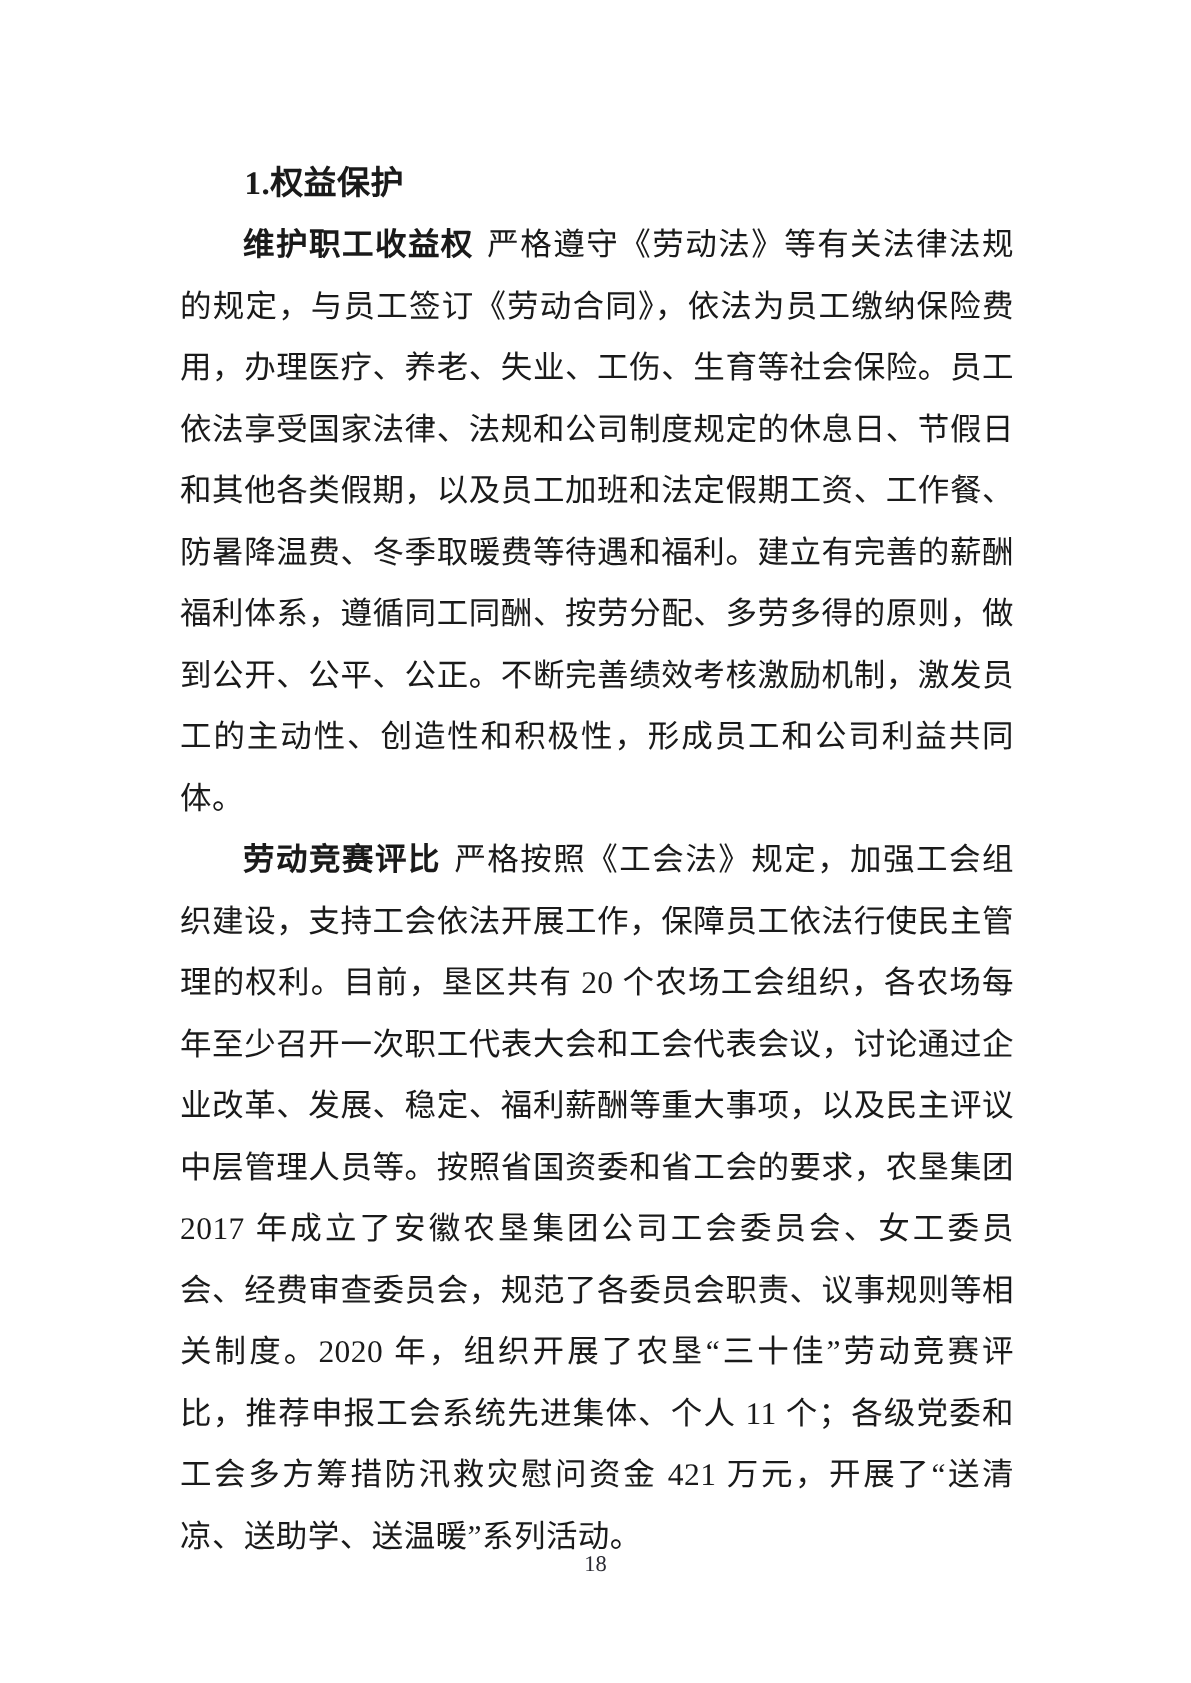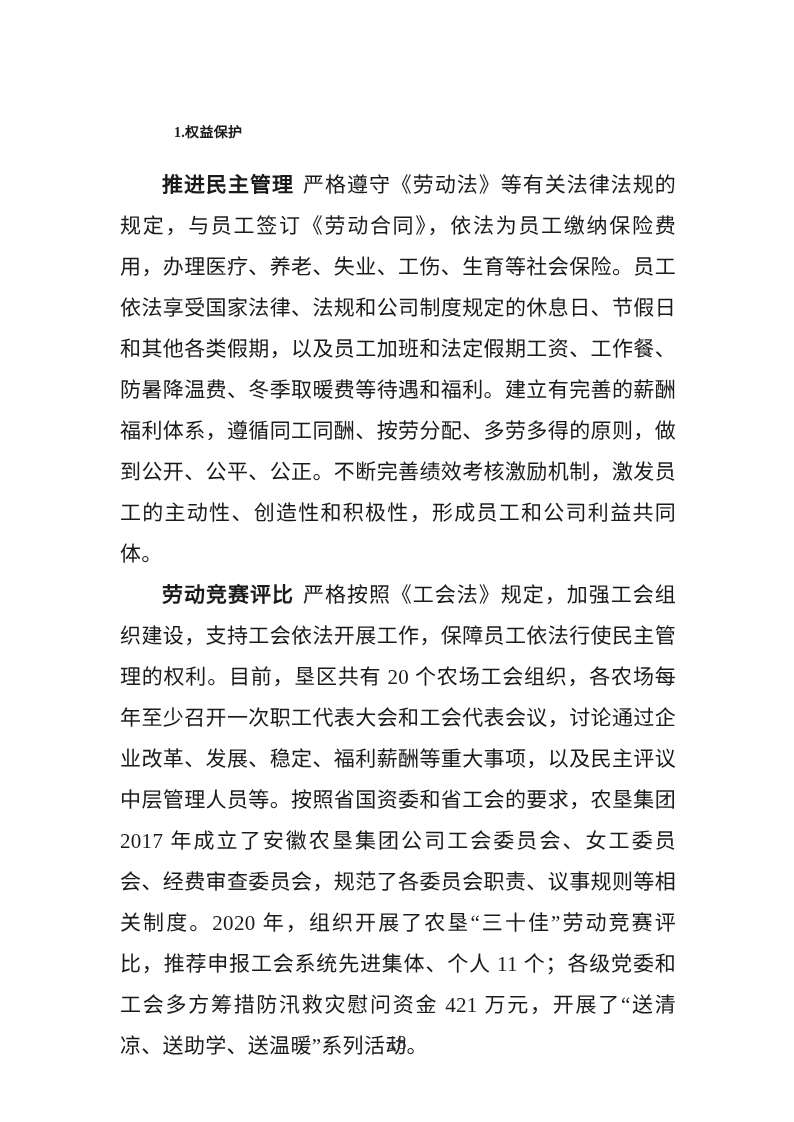--- a/index.html
+++ b/index.html
@@ -20,57 +20,57 @@
     position: absolute;
     left: 120px;
     top: 100px;
     width: 556px;
     font-size: 21px;
     line-height: 41px;
     letter-spacing: 0.3px;
     text-align: justify;
   }
   .heading {
-    margin: 12px;
+    margin: 1px;
     padding-left: 42px;
-    font-size: 14px;
+    font-size: 22px;
     font-weight: 700;
     line-height: 41px;
     text-align: left;
   }
   .para {
     margin: 0;
     text-indent: 42px;
   }
   .para .lead {
     font-weight: 700;
     margin-right: 9px;
   }
   .footer {
     position: absolute;
     top: 1034px;
     left: 0;
     width: 794px;
     text-align: center;
-    font-size: 19px;
+    font-size: 15px;
     line-height: 18px;
     color: #2b2b33;
     font-family: "Liberation Serif", serif;
   }
 </style>
 </head>
 <body>
 
 <div class="page">
 
   <div class="content">
 
     <h3 class="heading">1.权益保护</h3>
 
-    <p class="para"><span class="lead">推进民主管理</span><span>严格遵守《劳动法》等有关法律法规的规定，与员工签订《劳动合同》，依法为员工缴纳保险费用，办理医疗、养老、失业、工伤、生育等社会保险。员工依法享受国家法律、法规和公司制度规定的休息日、节假日和其他各类假期，以及员工加班和法定假期工资、工作餐、防暑降温费、冬季取暖费等待遇和福利。建立有完善的薪酬福利体系，遵循同工同酬、按劳分配、多劳多得的原则，做到公开、公平、公正。不断完善绩效考核激励机制，激发员工的主动性、创造性和积极性，形成员工和公司利益共同体。</span></p>
+    <p class="para"><span class="lead">维护职工收益权</span><span>严格遵守《劳动法》等有关法律法规的规定，与员工签订《劳动合同》，依法为员工缴纳保险费用，办理医疗、养老、失业、工伤、生育等社会保险。员工依法享受国家法律、法规和公司制度规定的休息日、节假日和其他各类假期，以及员工加班和法定假期工资、工作餐、防暑降温费、冬季取暖费等待遇和福利。建立有完善的薪酬福利体系，遵循同工同酬、按劳分配、多劳多得的原则，做到公开、公平、公正。不断完善绩效考核激励机制，激发员工的主动性、创造性和积极性，形成员工和公司利益共同体。</span></p>
 
     <p class="para"><span class="lead">劳动竞赛评比</span><span>严格按照《工会法》规定，加强工会组织建设，支持工会依法开展工作，保障员工依法行使民主管理的权利。目前，垦区共有 20 个农场工会组织，各农场每年至少召开一次职工代表大会和工会代表会议，讨论通过企业改革、发展、稳定、福利薪酬等重大事项，以及民主评议中层管理人员等。按照省国资委和省工会的要求，农垦集团 2017 年成立了安徽农垦集团公司工会委员会、女工委员会、经费审查委员会，规范了各委员会职责、议事规则等相关制度。2020 年，组织开展了农垦“三十佳”劳动竞赛评比，推荐申报工会系统先进集体、个人 11 个；各级党委和工会多方筹措防汛救灾慰问资金 421 万元，开展了“送清凉、送助学、送温暖”系列活动。</span></p>
 
   </div>
 
   <div class="footer">
     <span>18</span>
   </div>
 
 </div>

